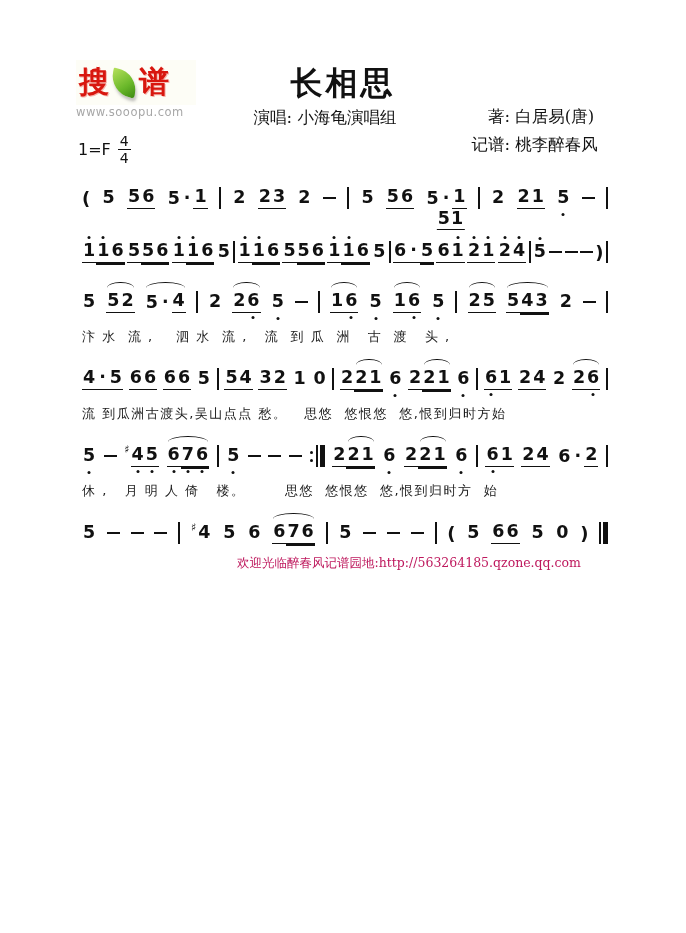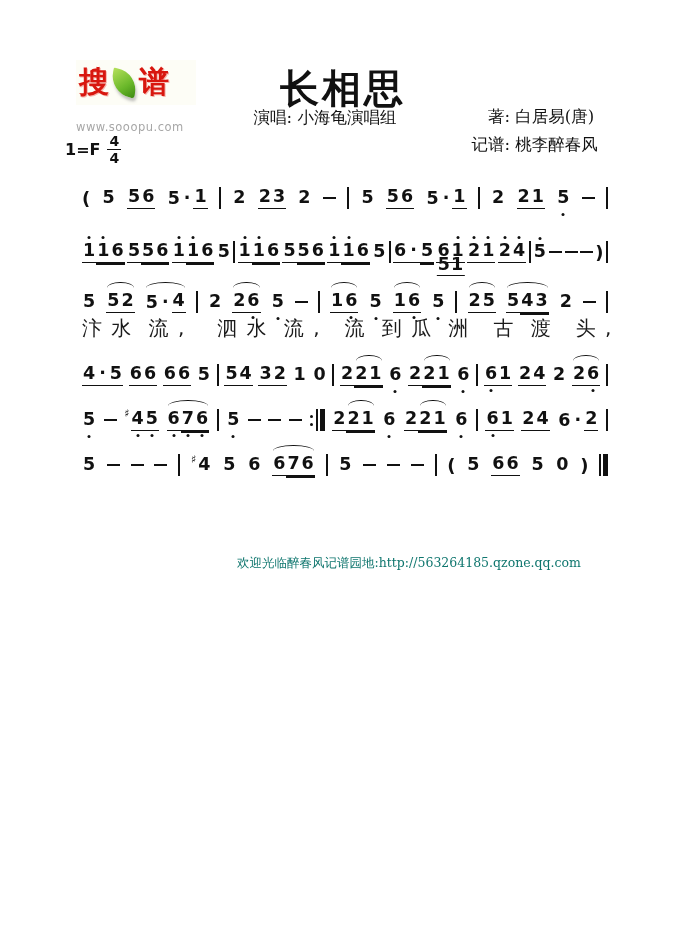--- a/index.html
+++ b/index.html
@@ -4,29 +4,29 @@
 <style>
   * { margin:0; padding:0; box-sizing:border-box; }
   body { width:686px; height:933px; background:#ffffff; font-family:"DejaVu Sans", sans-serif; color:#111; }
   .sheet { position:relative; width:686px; height:933px; background:#fff; overflow:hidden; }
 
   
   .logo { position:absolute; left:76px; top:60px; width:120px; }
   .logo-row { display:flex; align-items:center; gap:2px; background:#fdfdf6; padding:2px 3px; }
   .logo-char { font-size:30px; font-weight:bold; color:#d8170f; font-family:"DejaVu Sans", sans-serif; text-shadow:1px 1px 0 #f6b7ae; }
   .leaf { width:26px; height:26px; background:linear-gradient(135deg,#b5e05a,#6ab82a 60%,#3d8a12); border-radius:4% 85% 10% 85%; transform:rotate(12deg); box-shadow:2px 3px 3px rgba(120,120,120,.45); }
-  .logo-url { font-size:11.5px; color:#a7a7a7; letter-spacing:.5px; margin-top:15px; font-family:"DejaVu Sans", sans-serif; }
+  .logo-url { font-size:11.5px; color:#a7a7a7; letter-spacing:.5px; margin-top:0; font-family:"DejaVu Sans", sans-serif; }
 
   
-  .title { position:absolute; left:0; top:62px; width:100%; text-align:center; font-size:39px; font-weight:bold; letter-spacing:3px; }
+  .title { position:absolute; left:0; top:62px; width:100%; text-align:center; font-size:32px; font-weight:bold; letter-spacing:3px; }
   .performer { position:absolute; left:0; top:107px; width:100%; text-align:center; font-size:16.5px; font-family:"DejaVu Serif", serif; transform:translateX(-18px); }
   .credits { position:absolute; left:452px; top:103px; font-size:16.5px; font-family:"DejaVu Serif", serif; line-height:28px; }
   .credits .row { display:flex; }
   .credits .lab { width:58px; text-align:right; }
-  .keysig { position:absolute; left:65px; top:134px; display:flex; align-items:center; gap:7px; font-size:16px; font-weight:bold; }
+  .keysig { position:absolute; left:78px; top:134px; display:flex; align-items:center; gap:7px; font-size:16px; font-weight:normal; }
   .frac { display:inline-flex; flex-direction:column; align-items:center; line-height:1; font-size:14px; }
   .frac .top { border-bottom:1.5px solid #111; padding:0 2px 1px; }
   .frac .bot { padding-top:1px; }
 
   
   .score { position:absolute; left:82px; top:186px; width:526px; }
   .line-block { margin-bottom:24px; }
   .lb1 { margin-bottom:30px; } .lb2 { margin-bottom:26px; }
   .lb3, .lb4, .lb5 { margin-bottom:21px; }
   .mline { display:flex; align-items:center; justify-content:space-between; font-weight:bold; font-size:17.5px; height:24px; }
@@ -43,25 +43,25 @@
   .arc { position:absolute; top:-9px; left:1px; right:1px; height:6px; border-top:1.6px solid #111; border-radius:50% 50% 0 0 / 100% 100% 0 0; }
   .arc.last2 { left:38%; }
   .bar { width:2px; height:22px; background:#111; }
   .dash { width:13px; height:2.6px; background:#111; }
   .paren { font-size:18px; font-weight:bold; }
   .rep, .fin { display:inline-flex; align-items:center; gap:2.5px; height:22px; }
   .repdots { display:flex; flex-direction:column; gap:5px; margin-right:1px; }
   .repdots i { width:3px; height:3px; border-radius:50%; background:#111; }
   .thinb { width:1.6px; height:22px; background:#111; }
   .thickb { width:4.5px; height:22px; background:#111; }
-  .ossia { position:absolute; top:21px; left:62%; transform:translateX(-50%); border-bottom:1.8px solid #111; padding:0 1px 1px; font-size:17.5px; font-weight:bold; letter-spacing:1px;margin-top:46px; }
-  .lyrics { margin-top:1px; font-size:20px; letter-spacing:1.5px; white-space:pre; color:#1a1a1a; font-weight:normal; }
+  .ossia { position:absolute; top:21px; left:62%; transform:translateX(-50%); border-bottom:1.8px solid #111; padding:0 1px 1px; font-size:17.5px; font-weight:bold; letter-spacing:1px; }
+  .lyrics { margin-top:14px; font-size:13px; letter-spacing:1.5px; white-space:pre; color:#1a1a1a; font-weight:normal; }
 
   
-  .footer { position:absolute; top:555px; left:calc(50% + 66px); transform:translateX(-50%); font-size:12.5px; font-family:"DejaVu Serif", serif; white-space:nowrap; color:#0f766e; }
+  .footer { position:absolute; top:555px; left:calc(50% + 66px); transform:translateX(-50%); font-size:12.5px; font-family:"DejaVu Serif", serif; white-space:nowrap; color:#be185d; }
 </style>
 </head>
 <body>
 
 <div class="sheet">
 
   <div class="logo">
     <div class="logo-row">
       <span class="logo-char">搜</span>
       <span class="leaf"></span>
@@ -539,20 +539,21 @@
             <span class="cg">
               <span class="u1">
                 <span class="ch">2</span>
                 <span class="ch lo">6</span>
               </span>
             </span>
             <span class="arc"></span>
           </span>
           <div class="bar"></div>
         </div>
+        <div class="lyrics">流 到瓜洲古渡头,吴山点点 愁。   思悠  悠恨悠  悠,恨到归时方始</div>
       </div>
       <div class="line-block lb5">
         <div class="mline">
           <span class="nt">
             <span class="cg">
               <span class="ch lo">5</span>
             </span>
           </span>
           <div class="dash"></div>
           <span class="nt">
@@ -648,20 +649,21 @@
             <span class="cg">
               <span class="ch">6</span>
               <span class="ch dotc">·</span>
               <span class="u1">
                 <span class="ch">2</span>
               </span>
             </span>
           </span>
           <div class="bar"></div>
         </div>
+        <div class="lyrics">休 ,   月 明 人 倚   楼。       思悠  悠恨悠  悠,恨到归时方  始</div>
       </div>
       <div class="line-block lb6">
         <div class="mline">
           <span class="nt">
             <span class="cg">
               <span class="ch">5</span>
             </span>
           </span>
           <div class="dash"></div>
           <div class="dash"></div>

